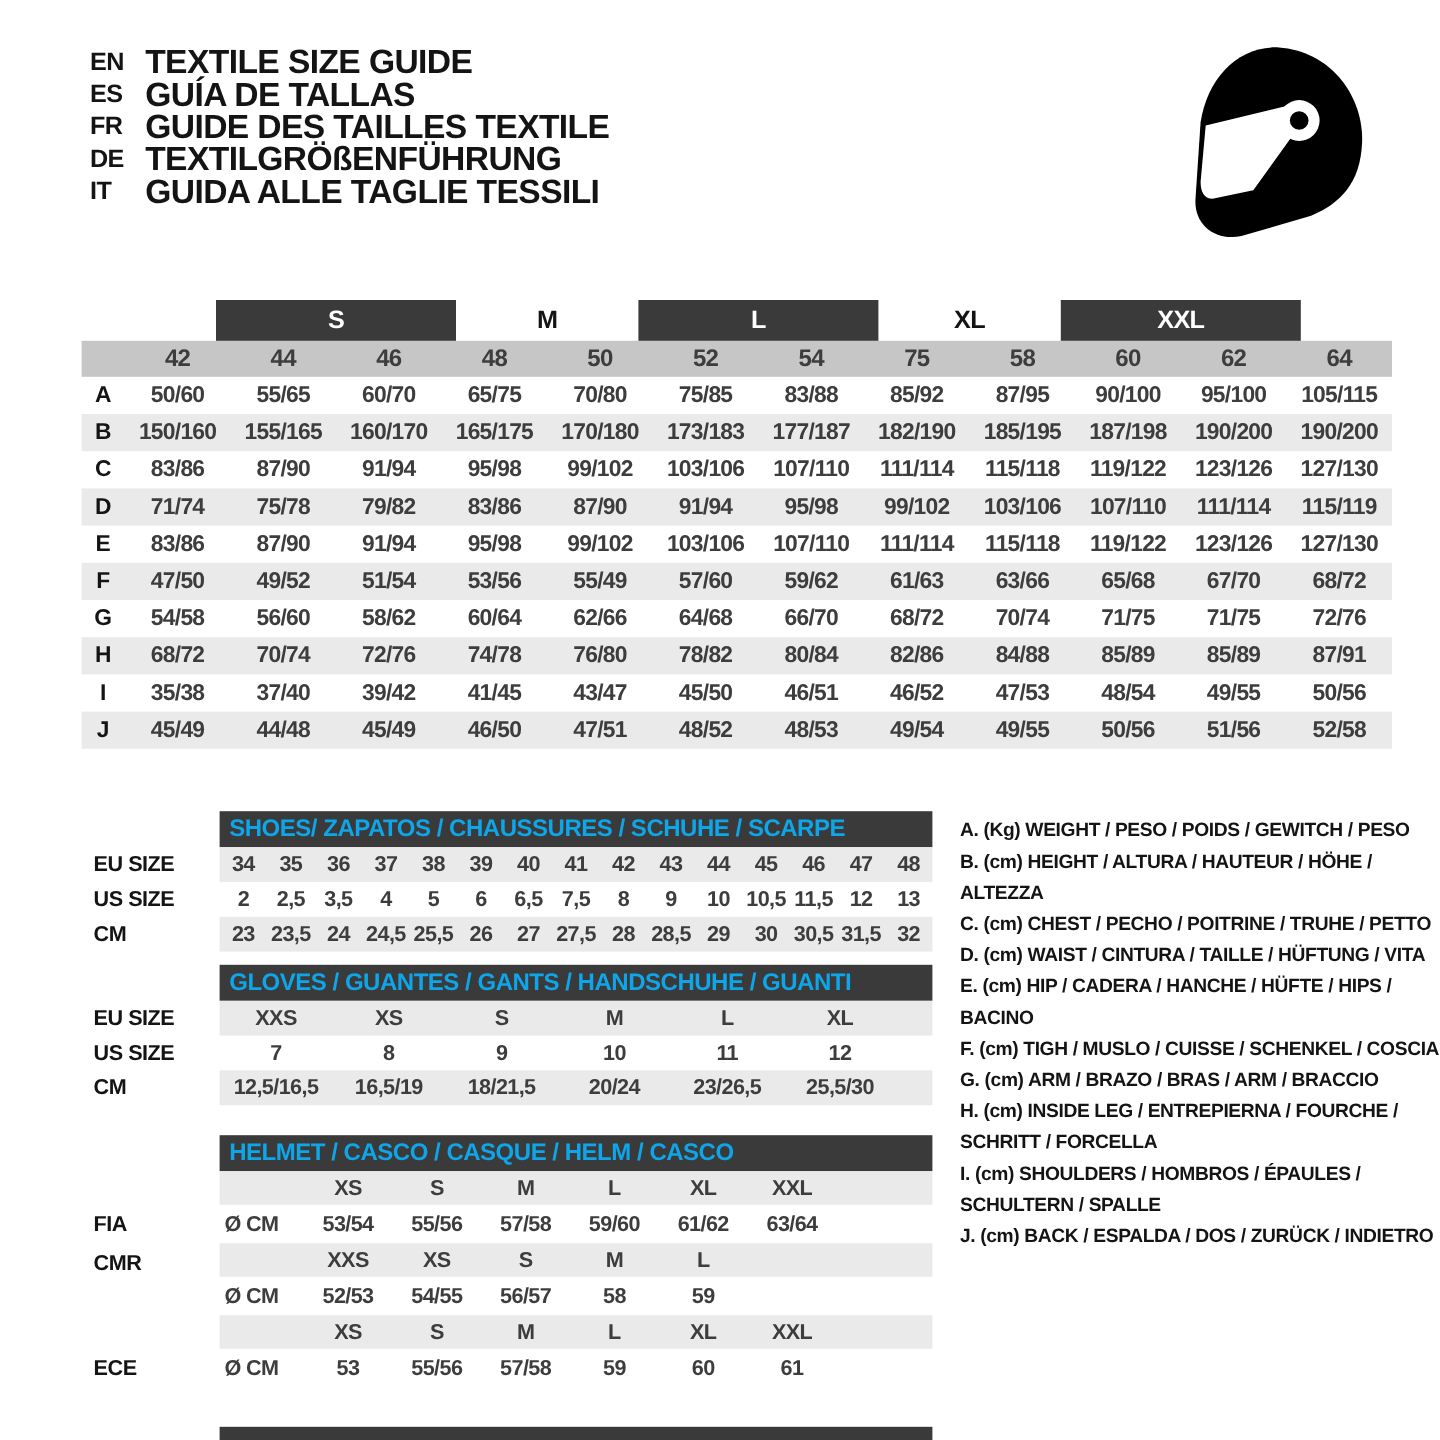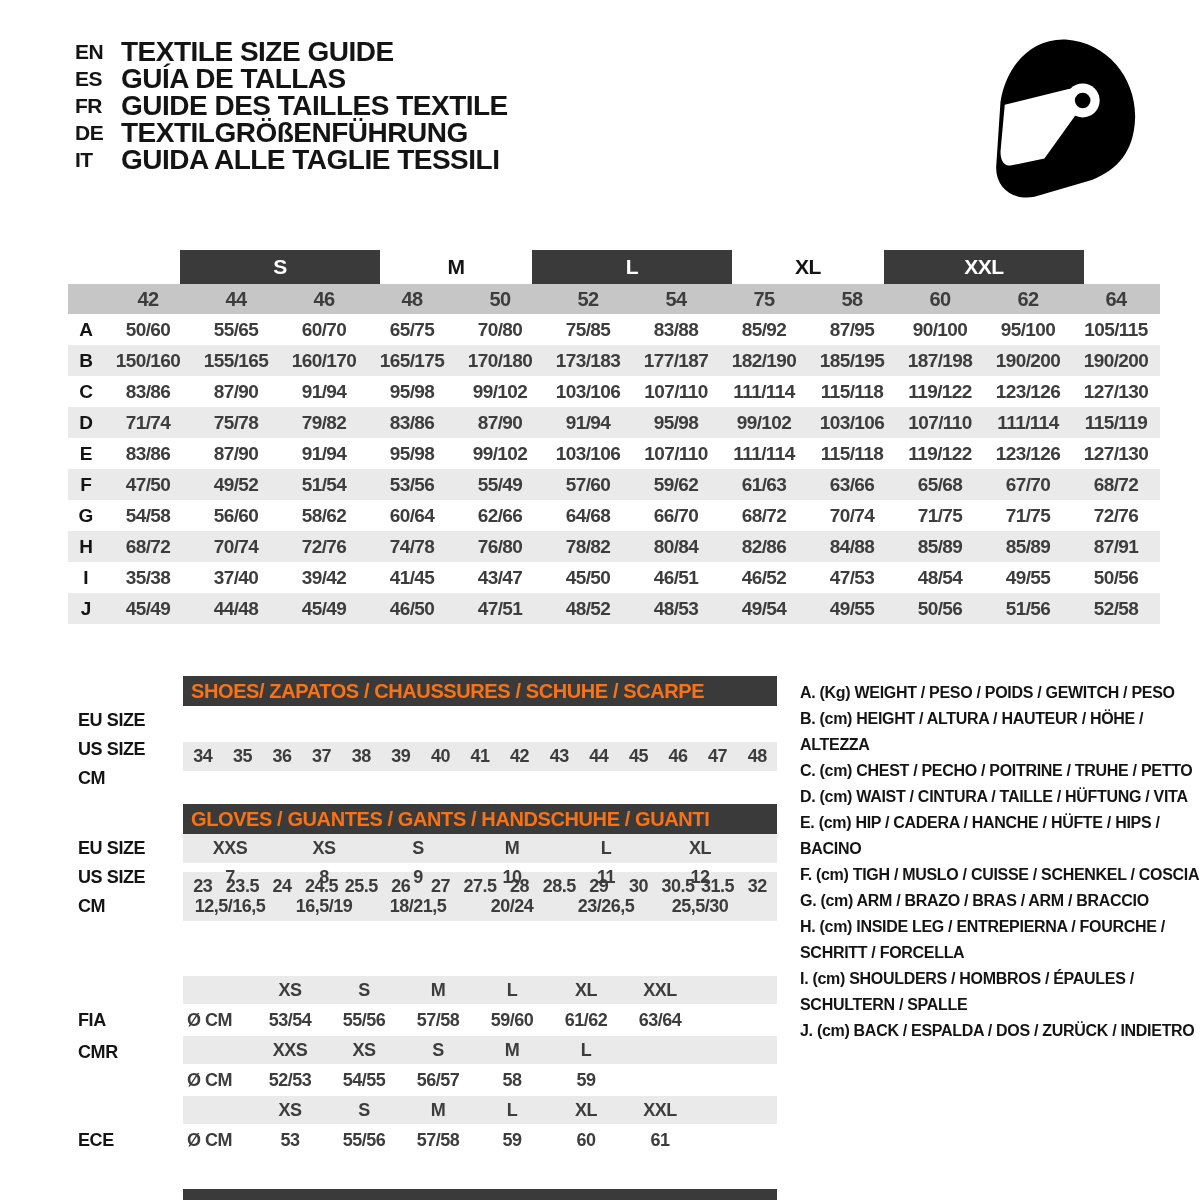--- a/index.html
+++ b/index.html
@@ -30,30 +30,30 @@
   .size-group.filled{background:var(--dark-bar);color:#fff;margin:0 -12px;}
   .band{height:30px;background:var(--band-gray);}
   .drow{height:31px;}
   .drow.gray{background:var(--row-gray);}
   .mrow .num,.mrow .val{text-align:center;font-weight:bold;font-size:19px;color:var(--text-dark);letter-spacing:-0.6px;}
   .mrow .num{font-size:20px;}
   .mrow .letter{text-align:center;font-weight:bold;font-size:19px;color:var(--text-black);}
 
   
   .sec-header{position:absolute;left:183px;width:594px;height:30px;background:var(--dark-bar);
-    color:#f97316;font-weight:bold;font-size:20px;line-height:30px;padding-left:8px;letter-spacing:-0.4px;}
+    color:#0ea5e9;font-weight:bold;font-size:20px;line-height:30px;padding-left:8px;letter-spacing:-0.4px;}
   #shoes-header{top:676px;}
   #gloves-header{top:804px;}
   #helmet-header{top:946px;}
 
   
   #shoes-grid{position:absolute;left:183px;top:706px;width:594px;}
   #gloves-grid{position:absolute;left:183px;top:834px;width:594px;}
   #helmet-grid{position:absolute;left:183px;top:976px;width:594px;}
-  .srow{display:grid;grid-template-columns:repeat(15,1fr);height:29px;align-items:center;margin-top:36px;}
+  .srow{display:grid;grid-template-columns:repeat(15,1fr);height:29px;align-items:center;}
   .grow{display:grid;grid-template-columns:repeat(6,94px) 1fr;height:29px;align-items:center;}
   .hrow{display:grid;grid-template-columns:70px repeat(6,74px) 1fr;align-items:center;}
   .hrow-sizes{height:28px;background:var(--row-gray);}
   .hrow-vals{height:32px;}
   .sub-gray{background:var(--row-gray);}
   .srow div,.grow div,.hrow div{text-align:center;font-weight:bold;font-size:18px;color:var(--text-dark);letter-spacing:-0.5px;}
   .hrow .unit{text-align:left;padding-left:4px;}
 
   
   .side-label{position:absolute;left:78px;font-weight:bold;font-size:18px;color:var(--text-black);letter-spacing:-0.4px;display:flex;align-items:center;}
@@ -361,20 +361,21 @@
         <div>18/21,5</div>
         <div>20/24</div>
         <div>23/26,5</div>
         <div>25,5/30</div>
       </div>
     </div>
   <div class="side-label lab-29" style="top:834px;">EU SIZE</div>
   <div class="side-label lab-29" style="top:863px;">US SIZE</div>
   <div class="side-label lab-29" style="top:892px;">CM</div>
 
+  <div class="sec-header" id="helmet-header">HELMET / CASCO / CASQUE / HELM / CASCO</div>
   <div id="helmet-grid">
       <div class="hrow hrow-sizes">
         <div class="unit"></div>
         <div>XS</div>
         <div>S</div>
         <div>M</div>
         <div>L</div>
         <div>XL</div>
         <div>XXL</div>
       </div>

